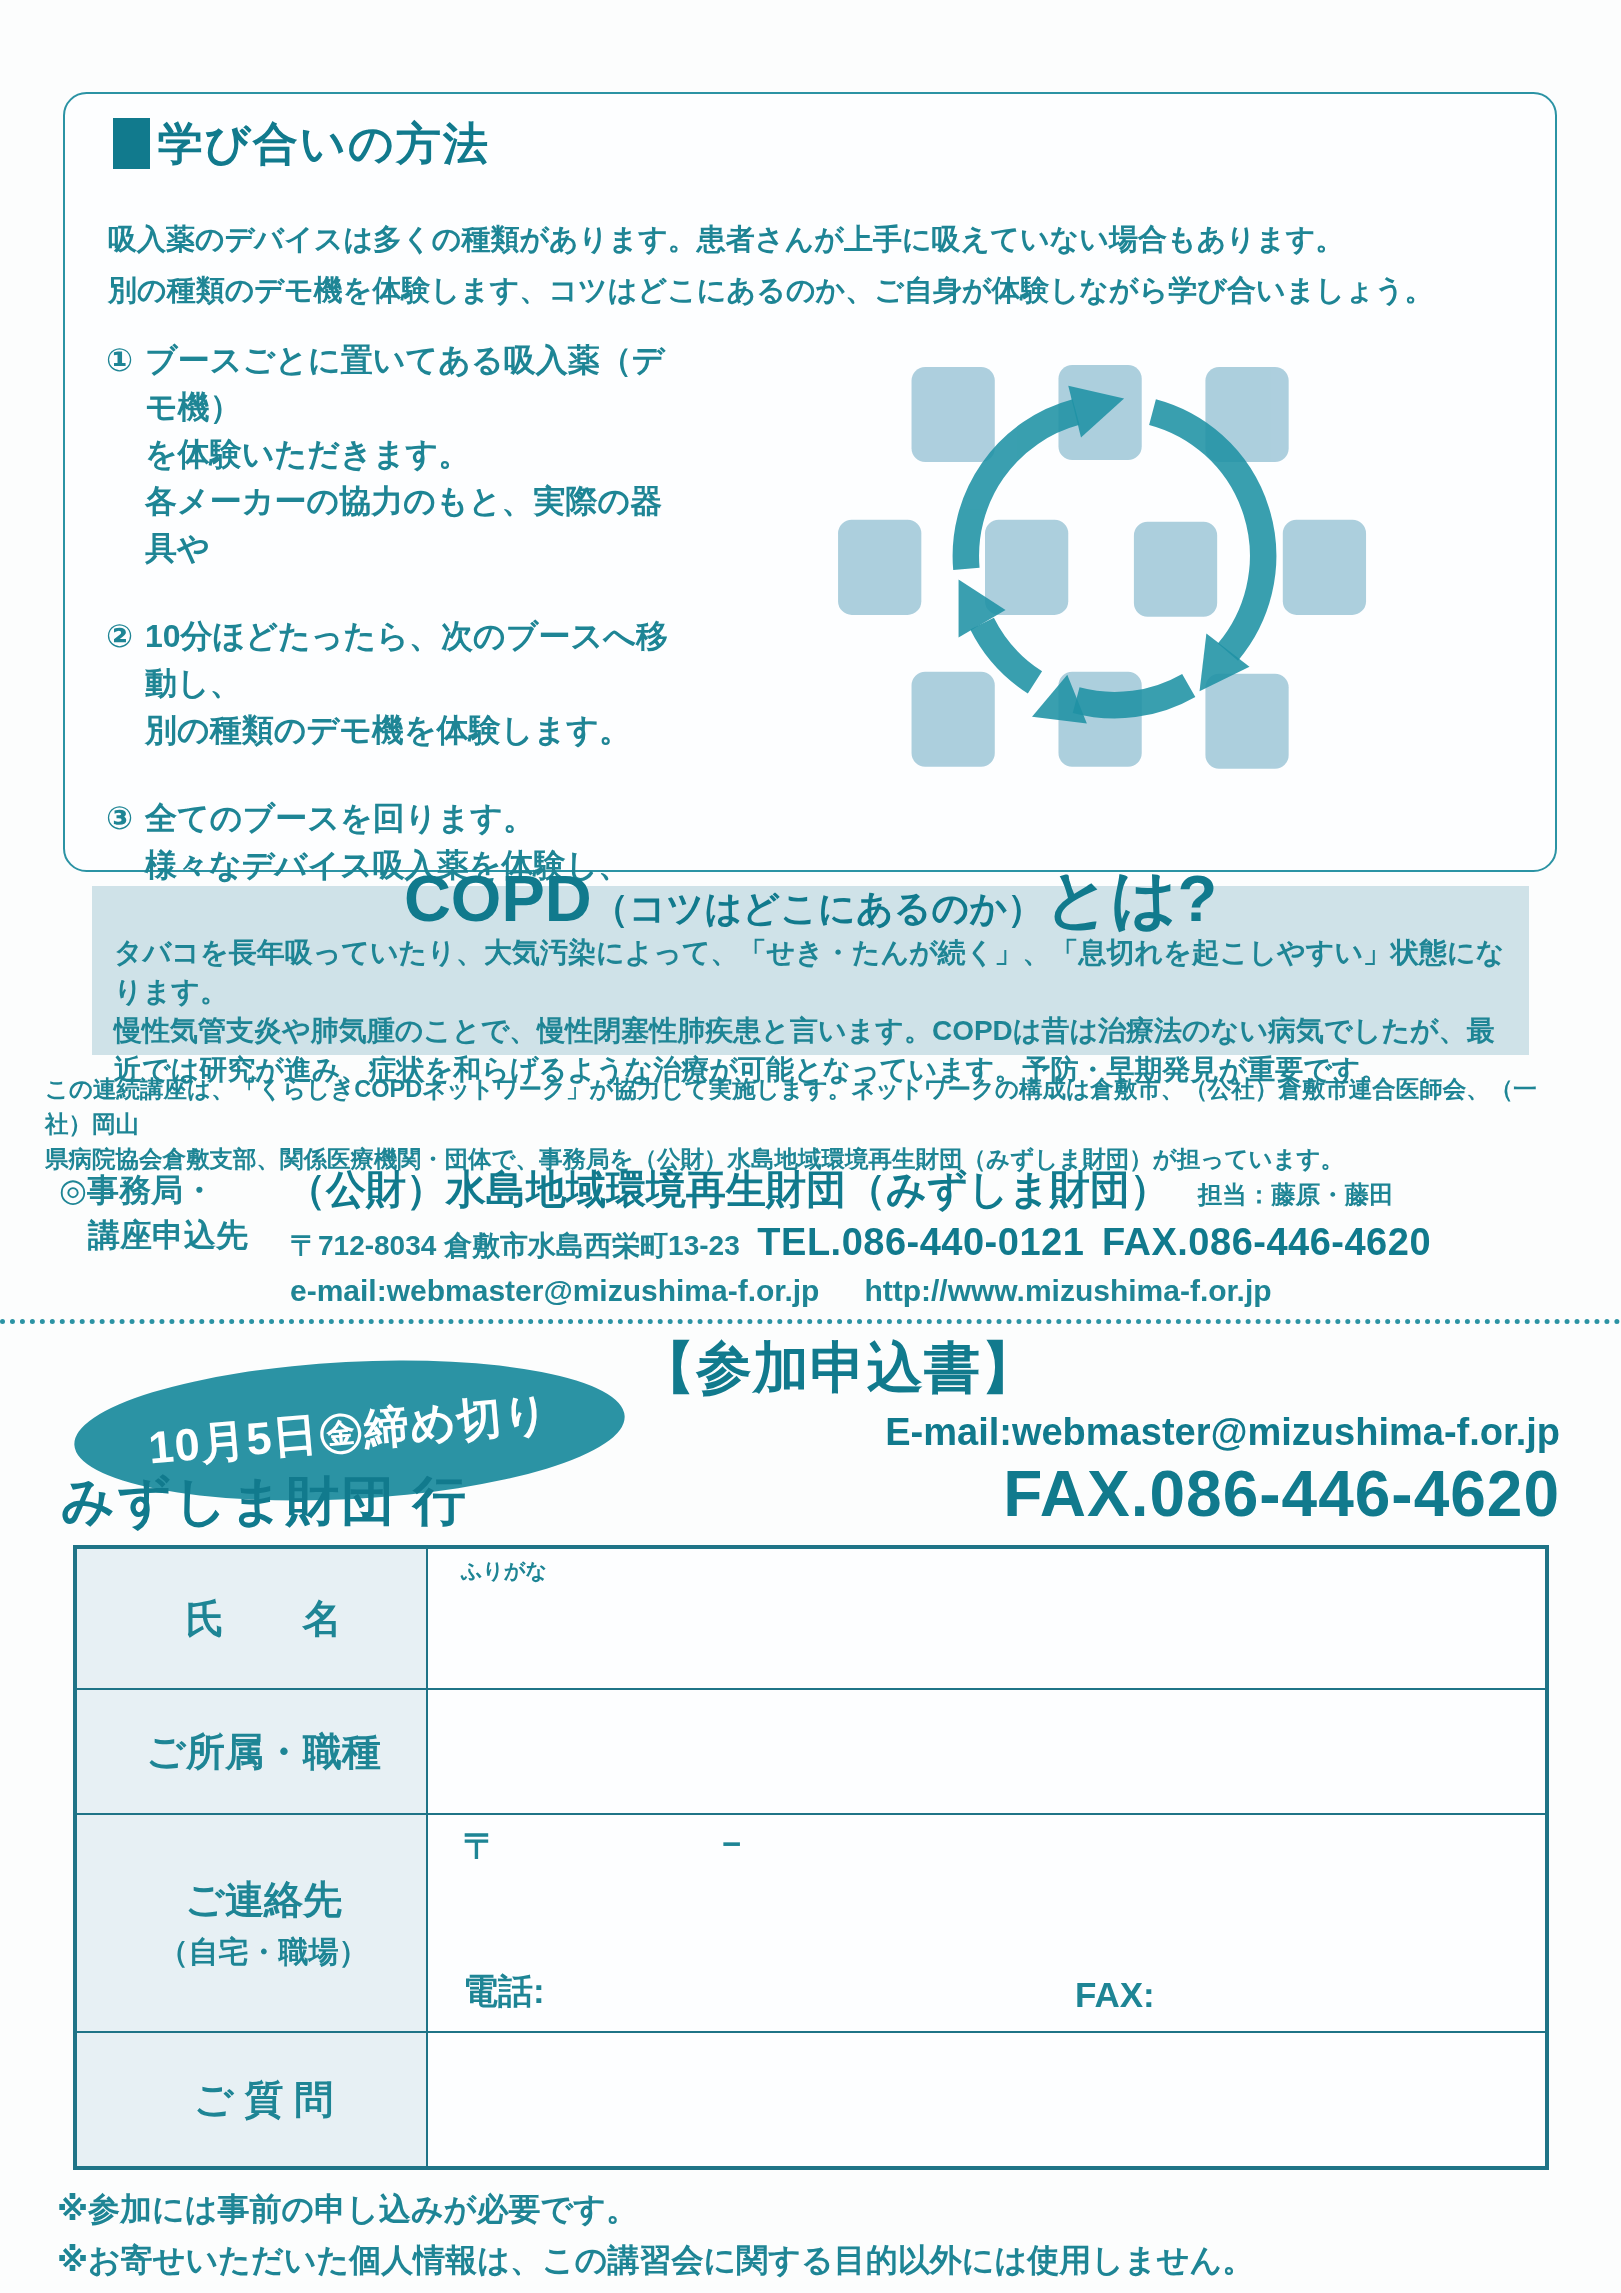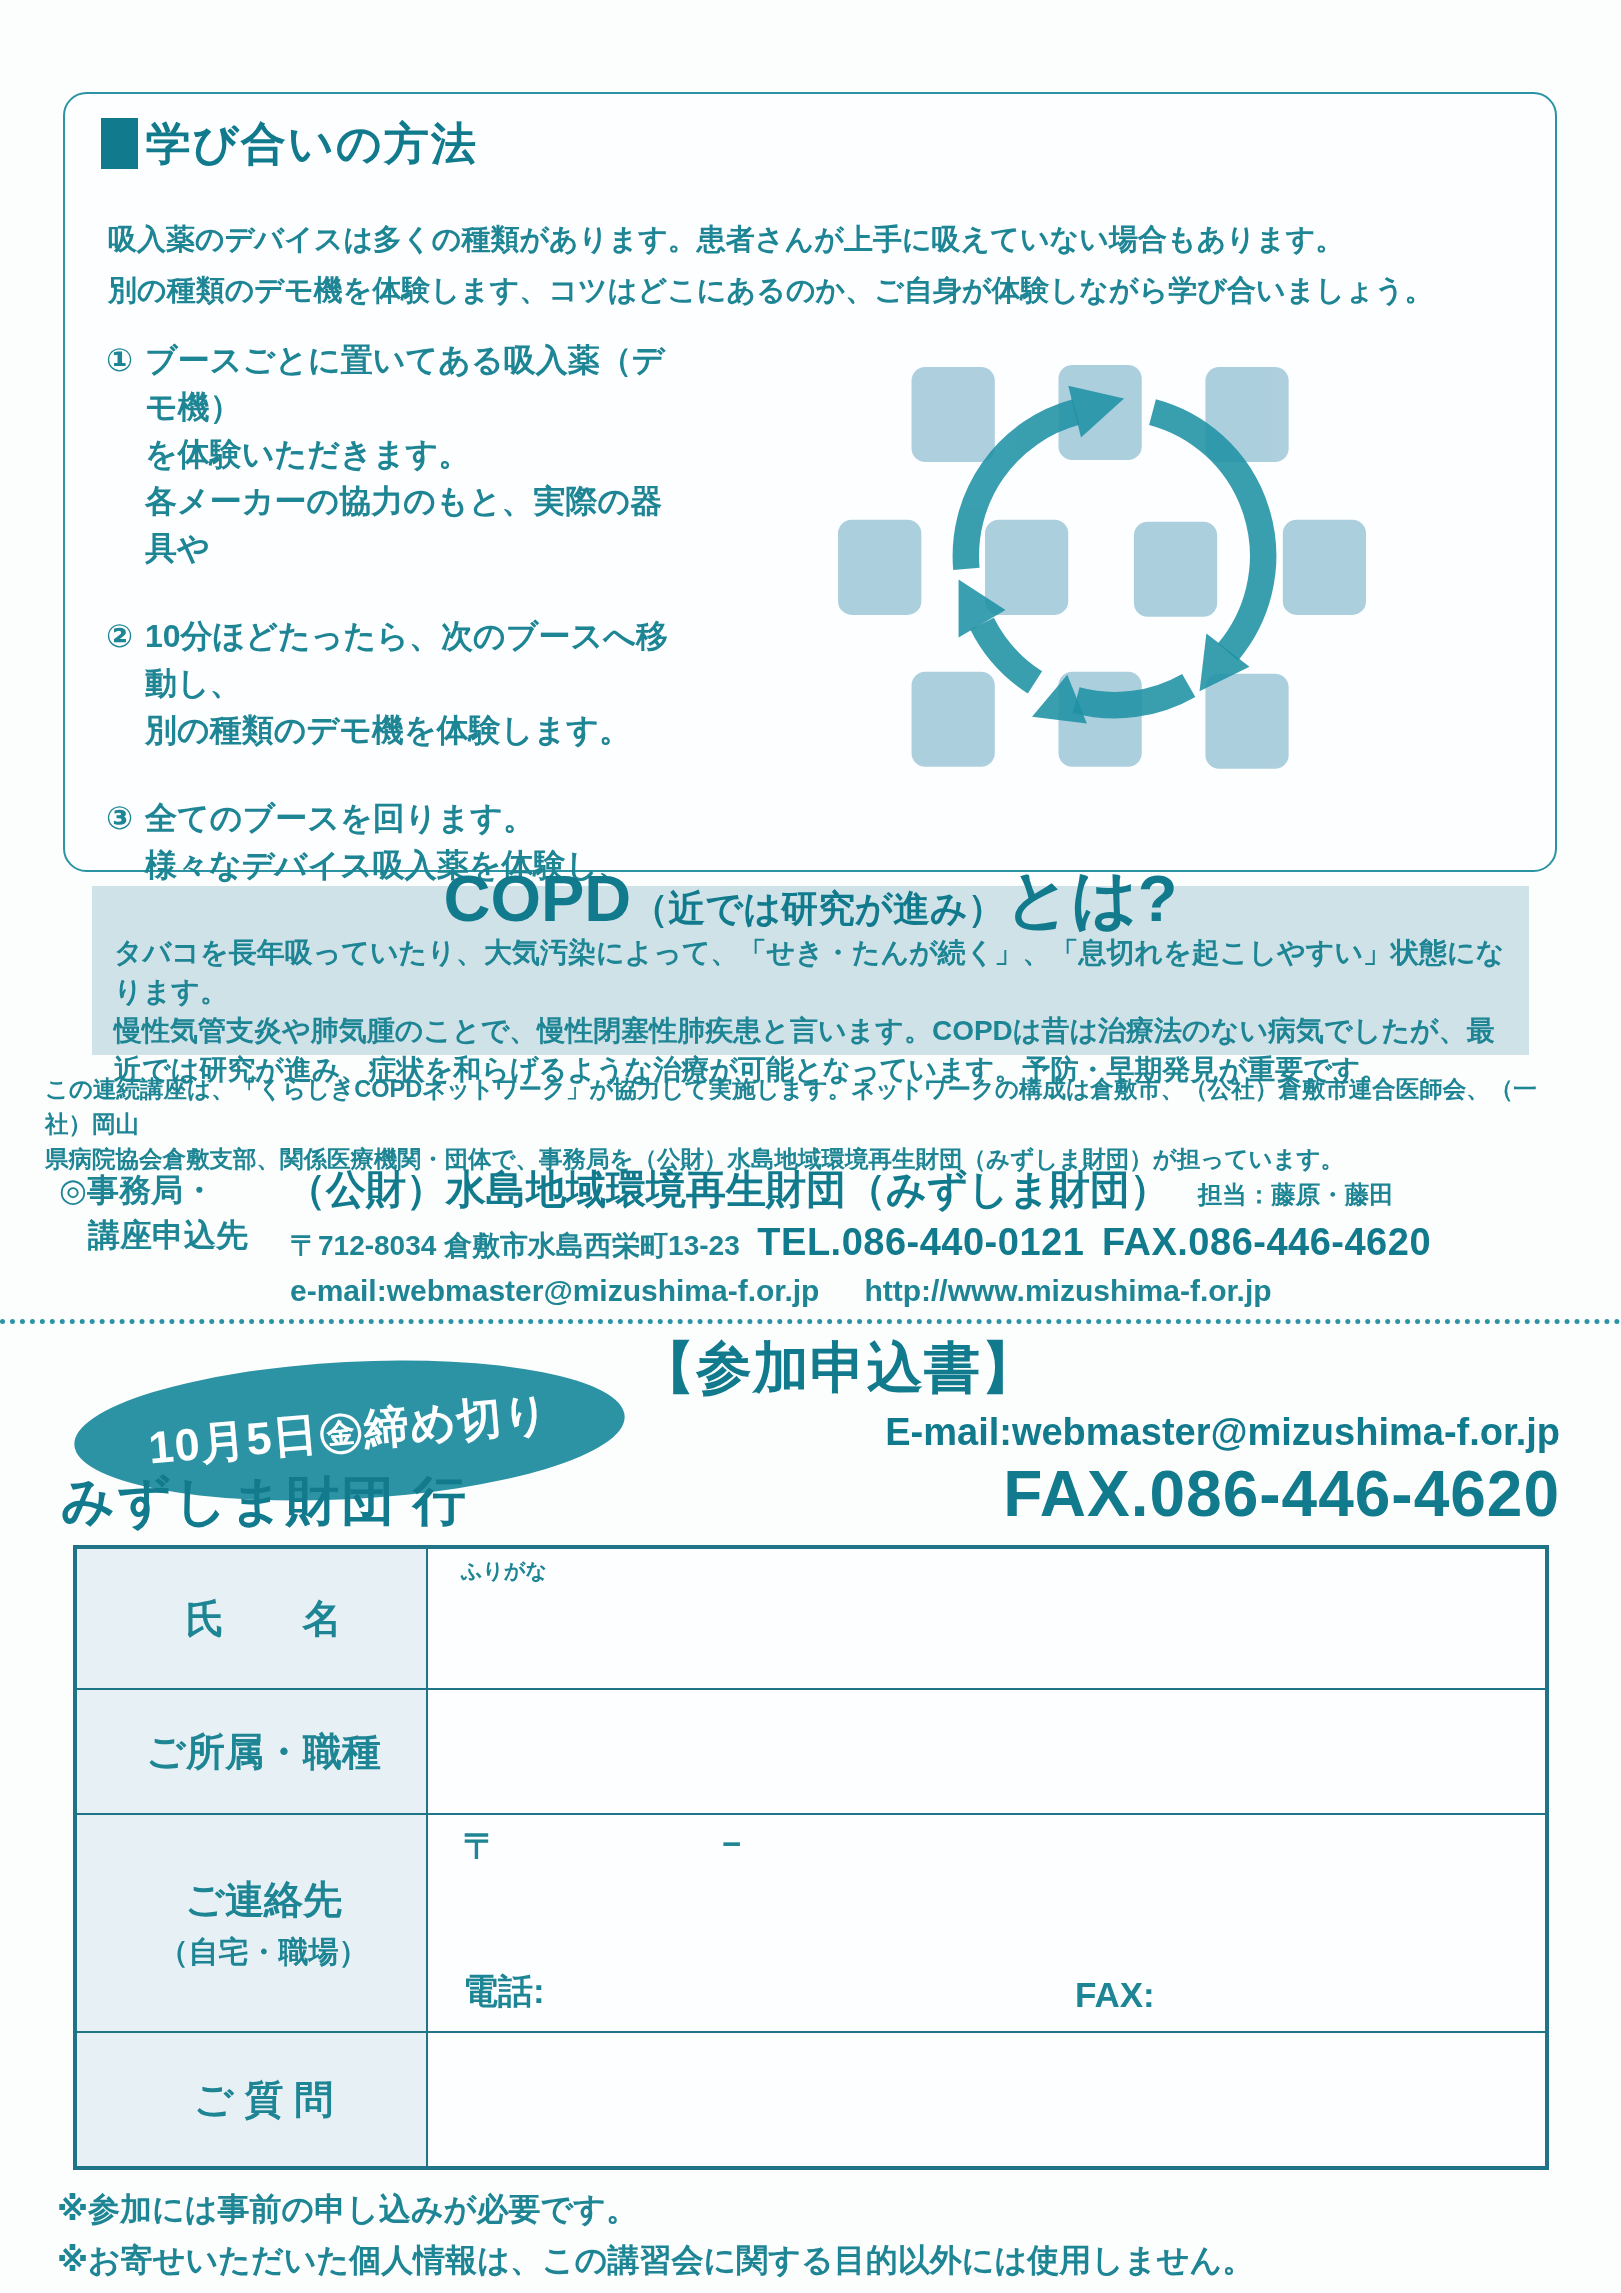--- a/index.html
+++ b/index.html
@@ -20,21 +20,21 @@
     background:var(--paper);overflow:hidden;color:var(--teal);
   }
   .abs{position:absolute;}
 
   
   .method-box{
     left:63px;top:92px;width:1494px;height:780px;
     border:2.9px solid var(--solid);border-radius:23.5px;background:#fdfeff;
   }
   .method-title{
-    position:absolute;left:36px;top:19.6px;font-size:45px;font-weight:bold;
+    position:absolute;left:48px;top:19.6px;font-size:45px;font-weight:bold;
     color:var(--teal-dark);letter-spacing:2px;display:flex;align-items:center;
   }
   .title-square{display:inline-block;width:37px;height:51px;background:var(--teal-dark);margin-right:7.8px;}
   .method-intro{position:absolute;left:43px;top:120px;font-size:29px;font-weight:600;line-height:51px;color:var(--teal);}
   .steps{position:absolute;left:41px;top:243px;width:588px;}
   .step{display:flex;margin-bottom:41px;font-size:32px;font-weight:bold;line-height:47px;color:var(--teal);}
   .step .num{flex:0 0 39px;}
   .step .lines span{display:block;}
 
   
@@ -168,21 +168,21 @@
         <polygon points="300,79 256,119 243,66"></polygon>
         <polygon points="377,378 384,319 428,353"></polygon>
         <polygon points="206,404 242,361 262,411"></polygon>
         <polygon points="131,264 179,295 131,323"></polygon>
       </g>
     </svg>
   </section>
 
   <div class="abs copd-band"></div>
   <div class="abs copd-title">
-    <span class="big">COPD</span><span class="mid">（近では研究が進み）</span><span class="big">とは?</span>
+    <span class="big">COPD</span><span class="mid">（コツはどこにあるのか）</span><span class="big">とは?</span>
   </div>
   <div class="copd-body">
     <span>タバコを長年吸っていたり、大気汚染によって、「せき・たんが続く」、「息切れを起こしやすい」状態になります。</span>
     <span>慢性気管支炎や肺気腫のことで、慢性閉塞性肺疾患と言います。COPDは昔は治療法のない病気でしたが、最</span>
     <span>近では研究が進み、症状を和らげるような治療が可能となっています。予防・早期発見が重要です。</span>
   </div>
 
   <p class="abs network-note">
     <span>この連続講座は、「くらしきCOPDネットワーク」が協力して実施します。ネットワークの構成は倉敷市、（公社）倉敷市連合医師会、（一社）岡山</span>
     <span>県病院協会倉敷支部、関係医療機関・団体で、事務局を（公財）水島地域環境再生財団（みずしま財団）が担っています。</span>

